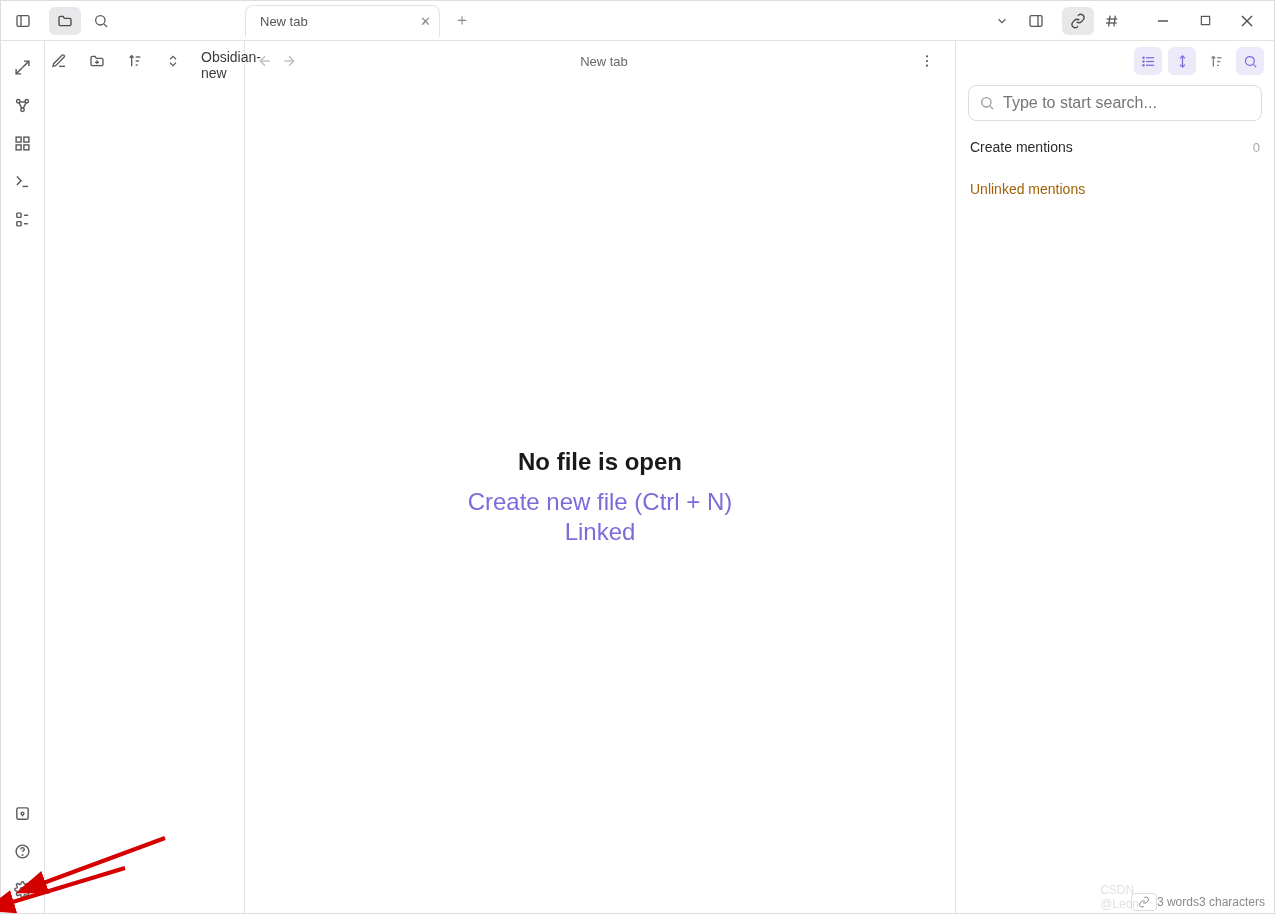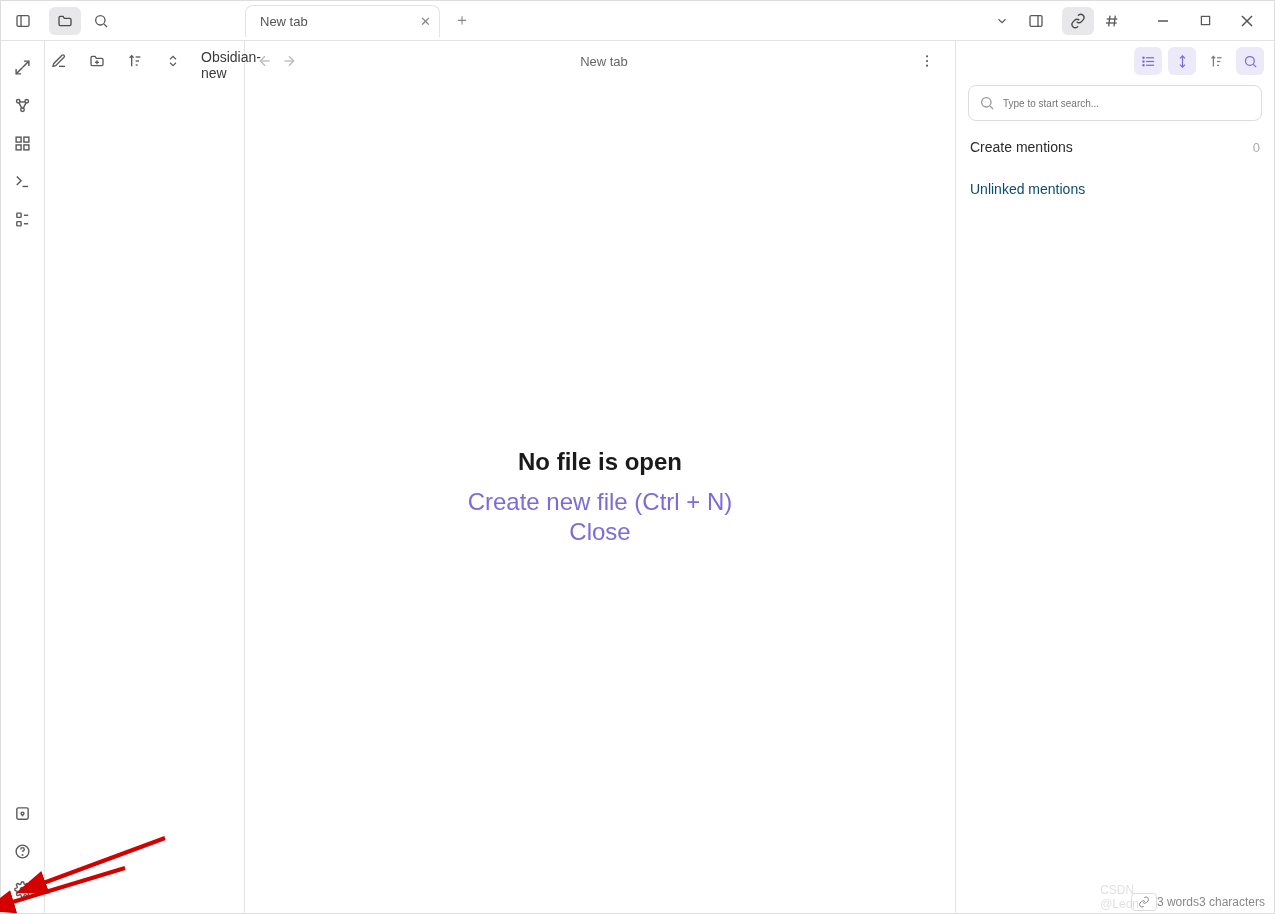--- a/index.html
+++ b/index.html
@@ -40,24 +40,24 @@
 .empty-title { font-size: 24px; font-weight: 600; color: #1a1a1a; }
 .empty-link { font-size: 24px; color: #7b6cd9; cursor: pointer; }
 
 .right-panel { width: 318px; display: flex; flex-direction: column; }
 .right-tabs { height: 40px; display: flex; align-items: center; padding: 0 10px; gap: 6px; }
 .right-tabs-fill { flex: 1; }
 .pill-group { display: flex; gap: 6px; align-items: center; }
 .pill { width: 28px; height: 28px; border-radius: 6px; display: flex; align-items: center; justify-content: center; color: #7a7a7a; cursor: pointer; }
 .pill.active { background: #eceaf9; color: #7b6cd9; }
 .search-box { margin: 4px 12px 12px; height: 36px; border: 1px solid #ddd; border-radius: 8px; display: flex; align-items: center; padding: 0 10px; gap: 8px; color: #999; }
-.search-box input { border: none; outline: none; font-size: 10px; flex: 1; color: #666; background: transparent; }
+.search-box input { border: none; outline: none; font-size: 16px; flex: 1; color: #666; background: transparent; }
 .mentions { padding: 0 14px; }
 .mentions-row { display: flex; justify-content: space-between; align-items: center; font-size: 14px; padding: 6px 0; }
-.mentions-row.dim { color: #0c4a6e; }
+.mentions-row.dim { color: #a16207; }
 .mentions-count { color: #aaa; font-size: 13px; }
 
 .statusbar { position: absolute; bottom: 1px; right: 6px; display: flex; align-items: center; font-size: 12px; color: #888; background: #fff; padding: 2px 4px; }
 .backlinks-tgl { border: 1px solid #ddd; border-radius: 4px; padding: 2px 6px; display: flex; align-items: center; gap: 4px; }
 
 .arrow { position: absolute; pointer-events: none; }
 .arrow svg { overflow: visible; }
 
 svg { display: block; }
 </style>
@@ -266,21 +266,21 @@
             <circle cx="12" cy="5" r="1.6"></circle>
             <circle cx="12" cy="12" r="1.6"></circle>
             <circle cx="12" cy="19" r="1.6"></circle>
           </svg>
         </div>
     </div>
     <div class="editor-body">
       <div class="empty-title">No file is open</div>
       <div style="display:flex;flex-direction:column;align-items:center;gap:2px;">
         <div class="empty-link">Create new file (Ctrl + N)</div>
-        <div class="empty-link">Close</div>
+        <div class="empty-link">Linked</div>
       </div>
     </div>
   </div>
 
   <div class="right-panel">
     <div class="right-tabs">
       <div class="right-tabs-fill"></div>
       <div class="pill-group">
         <div class="pill active">
             <svg width="15" height="15" viewBox="0 0 24 24" fill="none" stroke="currentColor" stroke-width="2">

